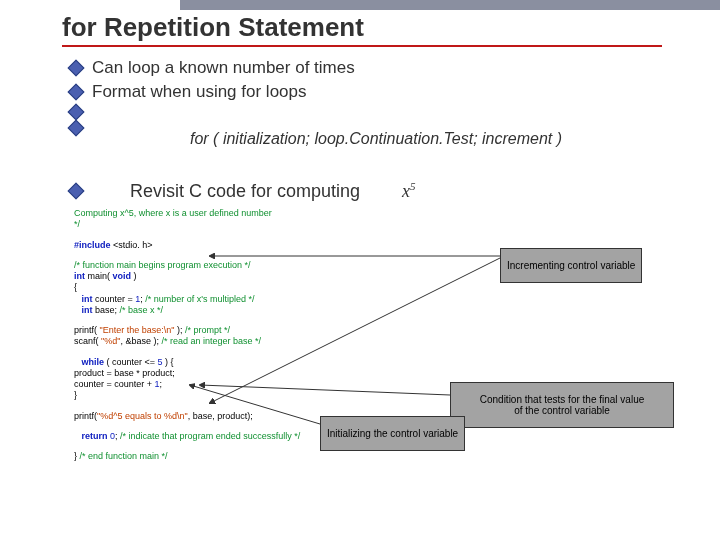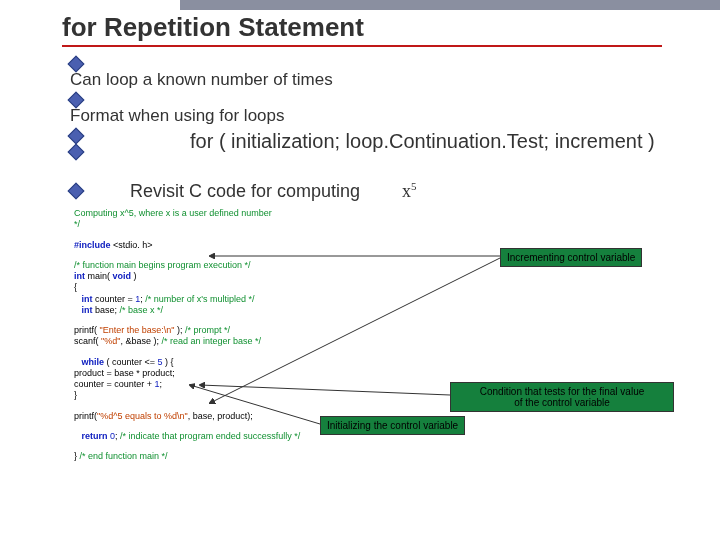--- a/index.html
+++ b/index.html
@@ -29,36 +29,36 @@
     width: 600px;
   }
   .bullets {
     position: absolute;
     top: 58px; left: 70px;
     font-size: 17px;
     color: #333;
   }
   .bullet-row {
     display: flex;
-    align-items: flex-start;
+    align-items: center;
     margin-bottom: 4px;
-    flex-direction: column;
   }
   .diamond {
     width: 10px; height: 10px;
     background: #4a5fb0;
     transform: rotate(45deg);
     margin-right: 10px;
     flex-shrink: 0;
     border: 1px solid #2a3f80;
   }
   .format-line {
     position: absolute;
     top: 130px; left: 190px;
-    font-size: 20px;
+    font-style: italic;
+    font-size: 16px;
     color: #333;
   }
   .revisit {
     position: absolute;
     top: 180px; left: 70px;
     font-size: 18px;
     color: #333;
     display: flex;
     align-items: baseline;
     gap: 38px;
@@ -71,24 +71,24 @@
     font-family: Arial, sans-serif;
     line-height: 1.25;
     width: 380px;
   }
   .kw { color: #1020c0; font-weight: bold; }
   .cm { color: #109030; }
   .str { color: #c04000; }
   .num { color: #1020c0; }
   .callout {
     position: absolute;
-    background: #15803d;
+    background: #a3a3a3;
     border: 1px solid #333;
     font-size: 10px;
-    padding: 3px 6px;
+    padding: 11px 6px;
     text-align: center;
   }
   .arrow {
     position: absolute;
     stroke: #333;
     stroke-width: 1;
     fill: none;
   }
   .arrowhead { fill: #333; }
 </style>
@@ -116,21 +116,21 @@
   </div>
 </div>
 
 <div class="format-line">
   <div>for ( initialization; loop.Continuation.Test; increment )</div>
 </div>
 
 <div class="revisit">
   <div class="diamond" style="margin-top:4px"></div>
   <span>Revisit C code for computing </span>
-  <span style="font-family:serif;margin-left:4px">
+  <span style="font-style:italic;font-family:serif;margin-left:4px">
     <span>x</span><sup>5</sup>
   </span>
 </div>
 
 <div class="code">
   <div class="cm">   Computing x^5, where x is a user defined number</div>
   <div class="cm">*/</div>
   <div style="height:9px"></div>
   <div><span class="kw">#include</span><span> &lt;stdio. h&gt;</span></div>
   <div style="height:9px"></div>

